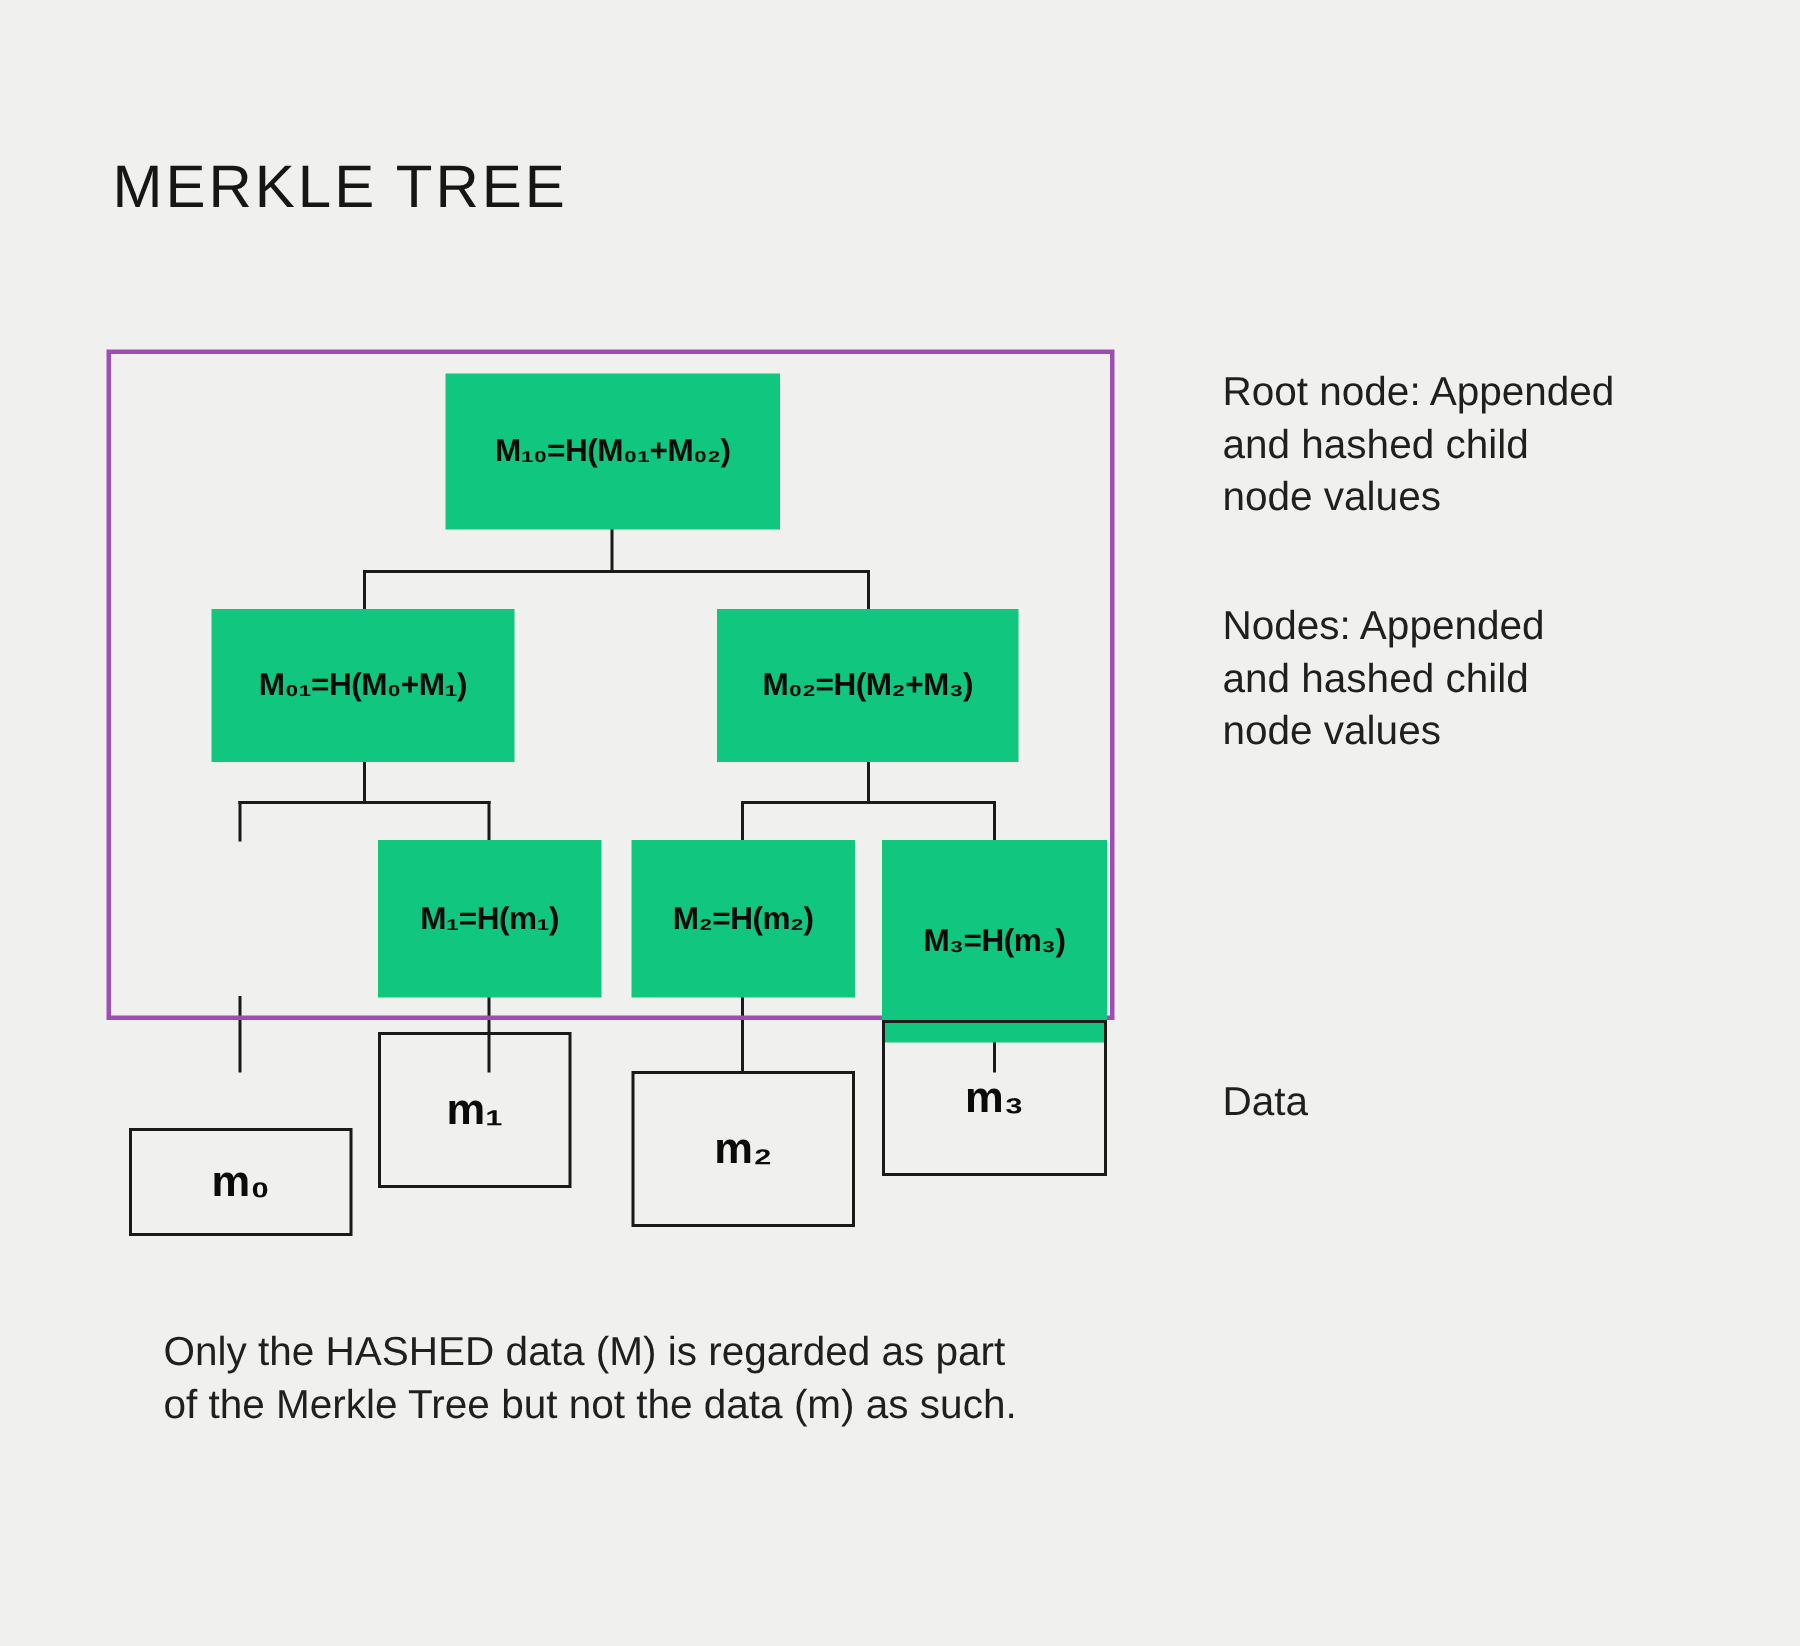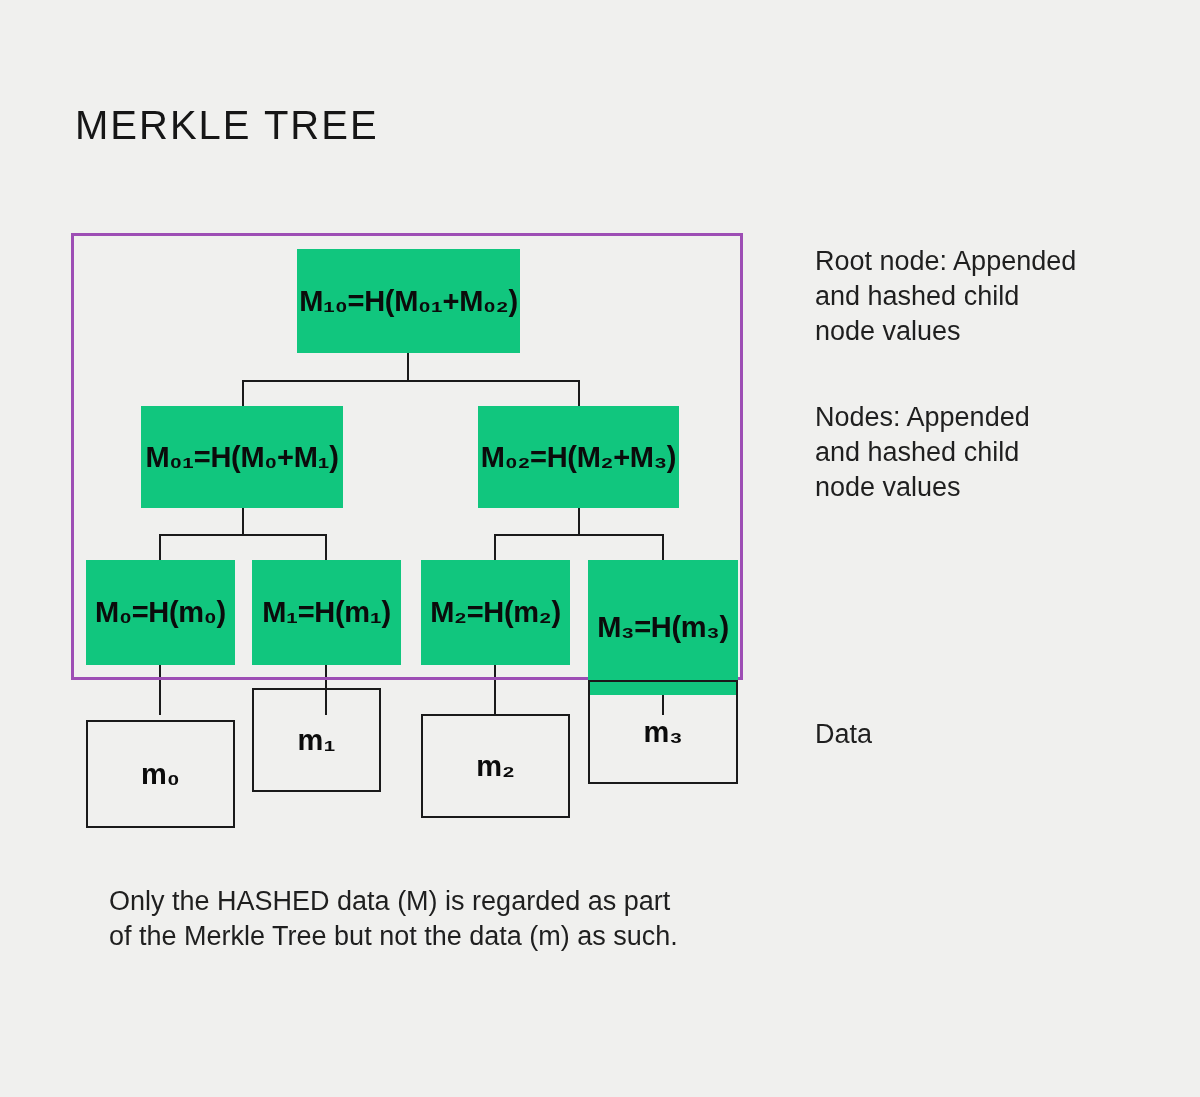--- a/index.html
+++ b/index.html
@@ -30,21 +30,21 @@
     box-sizing:border-box;
     z-index:2;
   }
   .line{position:absolute;background:var(--line-black);z-index:1;}
   .node{
     position:absolute;background:var(--node-green);
     display:flex;align-items:center;justify-content:center;
     z-index:3;
   }
   .node span{
-    font-weight:bold;font-size:29px;letter-spacing:-0.3px;
+    font-weight:bold;font-size:21px;letter-spacing:-0.3px;
     color:#0B0B0B;white-space:nowrap;
   }
   .datab{
     position:absolute;background:transparent;
     border:2px solid var(--line-black);box-sizing:border-box;
     display:flex;align-items:center;justify-content:center;
     z-index:3;
   }
   .datab span{font-weight:bold;font-size:29px;color:#0B0B0B;}
   .annot{
@@ -93,34 +93,31 @@
       <span>M₁₀=H(M₀₁+M₀₂)</span>
     </div>
 
     <div class="node" style="left:141px;top:406px;width:202px;height:102px">
       <span>M₀₁=H(M₀+M₁)</span>
     </div>
     <div class="node" style="left:478px;top:406px;width:201px;height:102px">
       <span>M₀₂=H(M₂+M₃)</span>
     </div>
 
-    <div class="node" style="left:86px;top:560px;width:149px;height:105px">
-      <span>M₀=H(m₀)</span>
-    </div>
     <div class="node" style="left:252px;top:560px;width:149px;height:105px">
       <span>M₁=H(m₁)</span>
     </div>
     <div class="node" style="left:421px;top:560px;width:149px;height:105px">
       <span>M₂=H(m₂)</span>
     </div>
     <div class="node" style="left:588px;top:560px;width:150px;height:135px">
       <span>M₃=H(m₃)</span>
     </div>
 
-    <div class="datab" style="left:86px;top:720px;width:149px;height:108px">
+    <div class="datab" style="left:86px;top:752px;width:149px;height:72px">
       <span>m₀</span>
     </div>
     <div class="datab" style="left:252px;top:688px;width:129px;height:104px">
       <span>m₁</span>
     </div>
     <div class="datab" style="left:421px;top:714px;width:149px;height:104px">
       <span>m₂</span>
     </div>
     <div class="datab" style="left:588px;top:680px;width:150px;height:104px">
       <span>m₃</span>

